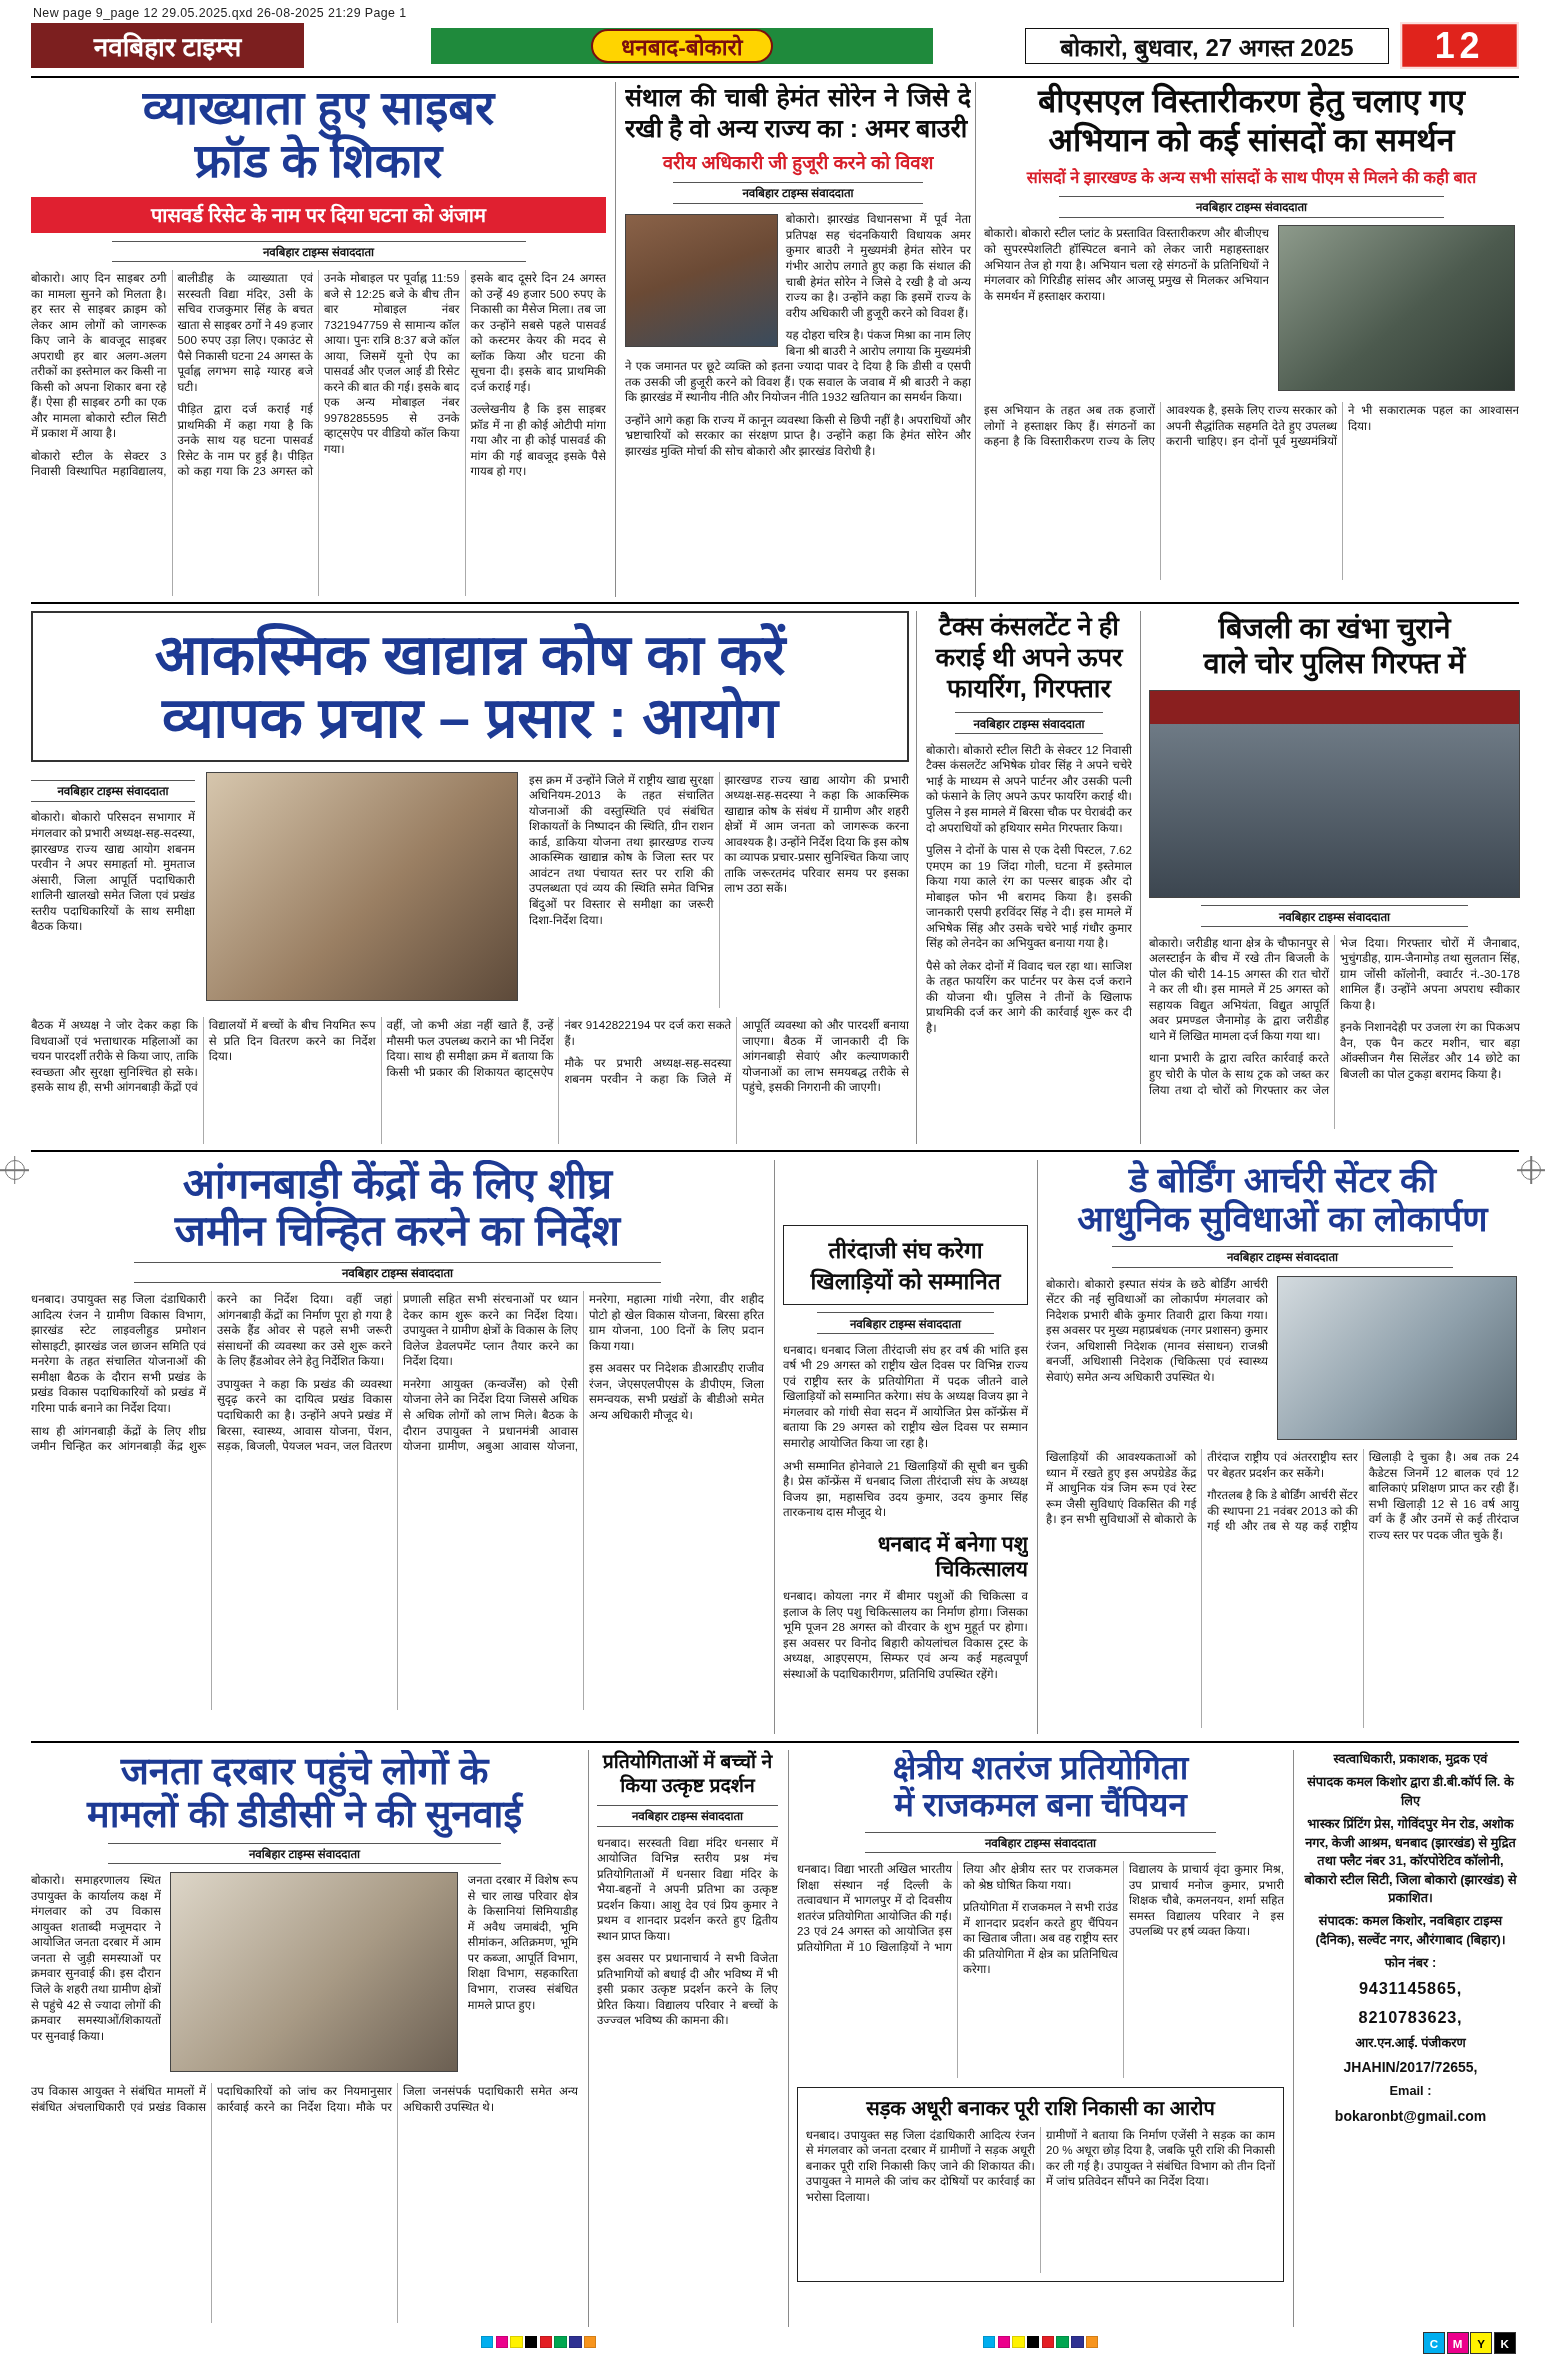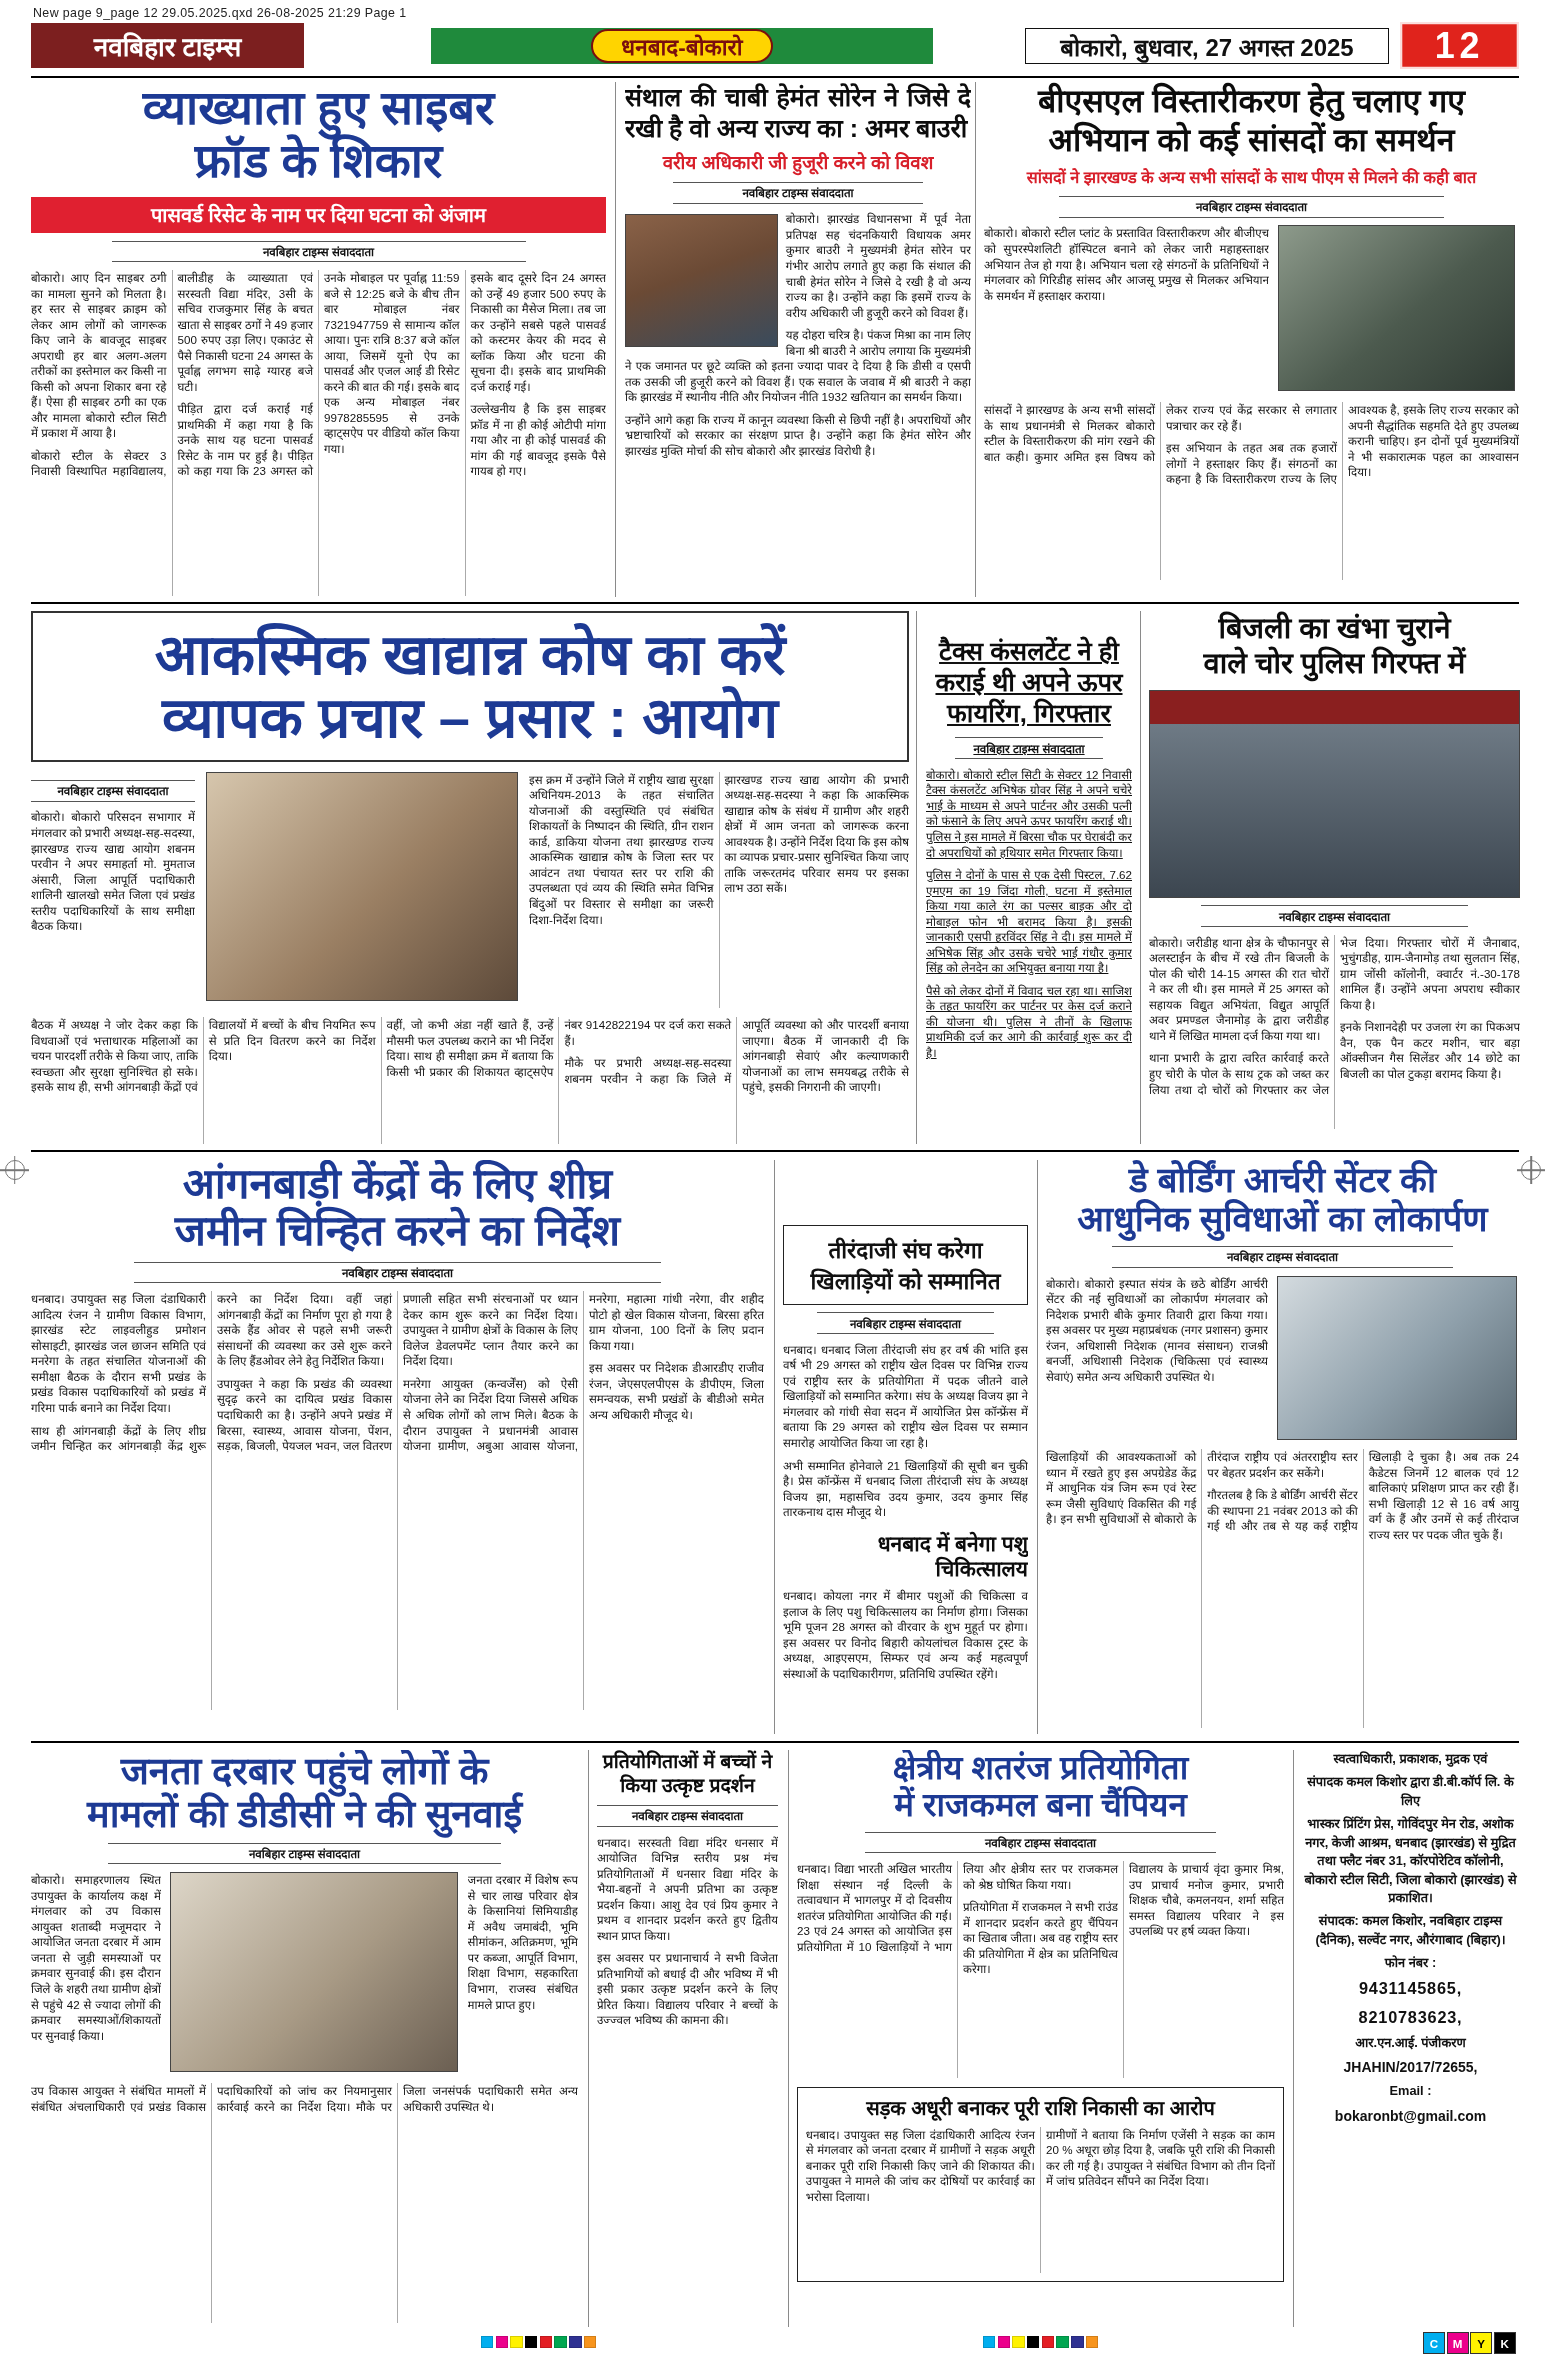--- a/index.html
+++ b/index.html
@@ -133,21 +133,20 @@
     </h3>
     <div class="kicker" style="font-size:16.3px;">सांसदों ने झारखण्ड के अन्य सभी सांसदों के साथ पीएम से मिलने की कही बात</div>
     <div class="byline">नवबिहार टाइम्स संवाददाता</div>
     <div class="flexrow" style="height:169px;">
       <div class="bodytx clip" style="width:285px; height:169px;">
         <p>बोकारो। बोकारो स्टील प्लांट के प्रस्तावित विस्तारीकरण और बीजीएच को सुपरस्पेशलिटी हॉस्पिटल बनाने को लेकर जारी महाहस्ताक्षर अभियान तेज हो गया है। अभियान चला रहे संगठनों के प्रतिनिधियों ने मंगलवार को गिरिडीह सांसद और आजसू प्रमुख से मिलकर अभियान के समर्थन में हस्ताक्षर कराया।</p>
       </div>
       <div class="photo" style="width:237px; height:166px; background:linear-gradient(140deg,#8d9a8b 0%,#4c5a4e 55%,#2f3a33 100%);"></div>
     </div>
     <div class="bodytx cols3 clip" style="margin-top:7.8px; height:178px;">
-      <p>सांसदों ने झारखण्ड के अन्य सभी सांसदों के साथ प्रधानमंत्री से मिलकर बोकारो स्टील के विस्तारीकरण की मांग रखने की बात कही। कुमार अमित इस विषय को लेकर राज्य एवं केंद्र सरकार से लगातार पत्राचार कर रहे हैं।</p>
       <p>इस अभियान के तहत अब तक हजारों लोगों ने हस्ताक्षर किए हैं। संगठनों का कहना है कि विस्तारीकरण राज्य के लिए आवश्यक है, इसके लिए राज्य सरकार को अपनी सैद्धांतिक सहमति देते हुए उपलब्ध करानी चाहिए। इन दोनों पूर्व मुख्यमंत्रियों ने भी सकारात्मक पहल का आश्वासन दिया।</p>
     </div>
   </section>
 
   <div class="hrule" style="top:602px;"></div>
 
   <section class="art" style="left:31px; top:611px; width:878px; height:533px;">
     <div class="food-hbox">
       <h2 class="hl-blue" style="font-size:56px;">
         <span>आकस्मिक खाद्यान्न कोष का करें</span><br>
@@ -167,21 +166,21 @@
     </div>
     <div class="food-rest bodytx cols5">
       <p>बैठक में अध्यक्ष ने जोर देकर कहा कि विधवाओं एवं भत्ताधारक महिलाओं का चयन पारदर्शी तरीके से किया जाए, ताकि स्वच्छता और सुरक्षा सुनिश्चित हो सके। इसके साथ ही, सभी आंगनबाड़ी केंद्रों एवं विद्यालयों में बच्चों के बीच नियमित रूप से प्रति दिन वितरण करने का निर्देश दिया।</p>
       <p>वहीं, जो कभी अंडा नहीं खाते हैं, उन्हें मौसमी फल उपलब्ध कराने का भी निर्देश दिया। साथ ही समीक्षा क्रम में बताया कि किसी भी प्रकार की शिकायत व्हाट्सऐप नंबर 9142822194 पर दर्ज करा सकते हैं।</p>
       <p>मौके पर प्रभारी अध्यक्ष-सह-सदस्या शबनम परवीन ने कहा कि जिले में आपूर्ति व्यवस्था को और पारदर्शी बनाया जाएगा। बैठक में जानकारी दी कि आंगनबाड़ी सेवाएं और कल्याणकारी योजनाओं का लाभ समयबद्ध तरीके से पहुंचे, इसकी निगरानी की जाएगी।</p>
     </div>
   </section>
 
   <div class="vrule" style="left:916px; top:611px; height:533px;"></div>
 
-  <section class="art" style="left:926px; top:636px; width:206px; height:533px;text-decoration:underline;">
+  <section class="art" style="left:926px; top:611px; width:206px; height:533px;">
     <h3 class="hl-black" style="font-size:25.6px; text-align:center;">टैक्स कंसलटेंट ने ही कराई थी अपने ऊपर फायरिंग, गिरफ्तार</h3>
     <div class="byline">नवबिहार टाइम्स संवाददाता</div>
     <div class="bodytx clip" style="height:388px;">
       <p>बोकारो। बोकारो स्टील सिटी के सेक्टर 12 निवासी टैक्स कंसलटेंट अभिषेक ग्रोवर सिंह ने अपने चचेरे भाई के माध्यम से अपने पार्टनर और उसकी पत्नी को फंसाने के लिए अपने ऊपर फायरिंग कराई थी। पुलिस ने इस मामले में बिरसा चौक पर घेराबंदी कर दो अपराधियों को हथियार समेत गिरफ्तार किया।</p>
       <p>पुलिस ने दोनों के पास से एक देसी पिस्टल, 7.62 एमएम का 19 जिंदा गोली, घटना में इस्तेमाल किया गया काले रंग का पल्सर बाइक और दो मोबाइल फोन भी बरामद किया है। इसकी जानकारी एसपी हरविंदर सिंह ने दी। इस मामले में अभिषेक सिंह और उसके चचेरे भाई गंधौर कुमार सिंह को लेनदेन का अभियुक्त बनाया गया है।</p>
       <p>पैसे को लेकर दोनों में विवाद चल रहा था। साजिश के तहत फायरिंग कर पार्टनर पर केस दर्ज कराने की योजना थी। पुलिस ने तीनों के खिलाफ प्राथमिकी दर्ज कर आगे की कार्रवाई शुरू कर दी है।</p>
     </div>
   </section>
 
   <div class="vrule" style="left:1140px; top:611px; height:533px;"></div>

